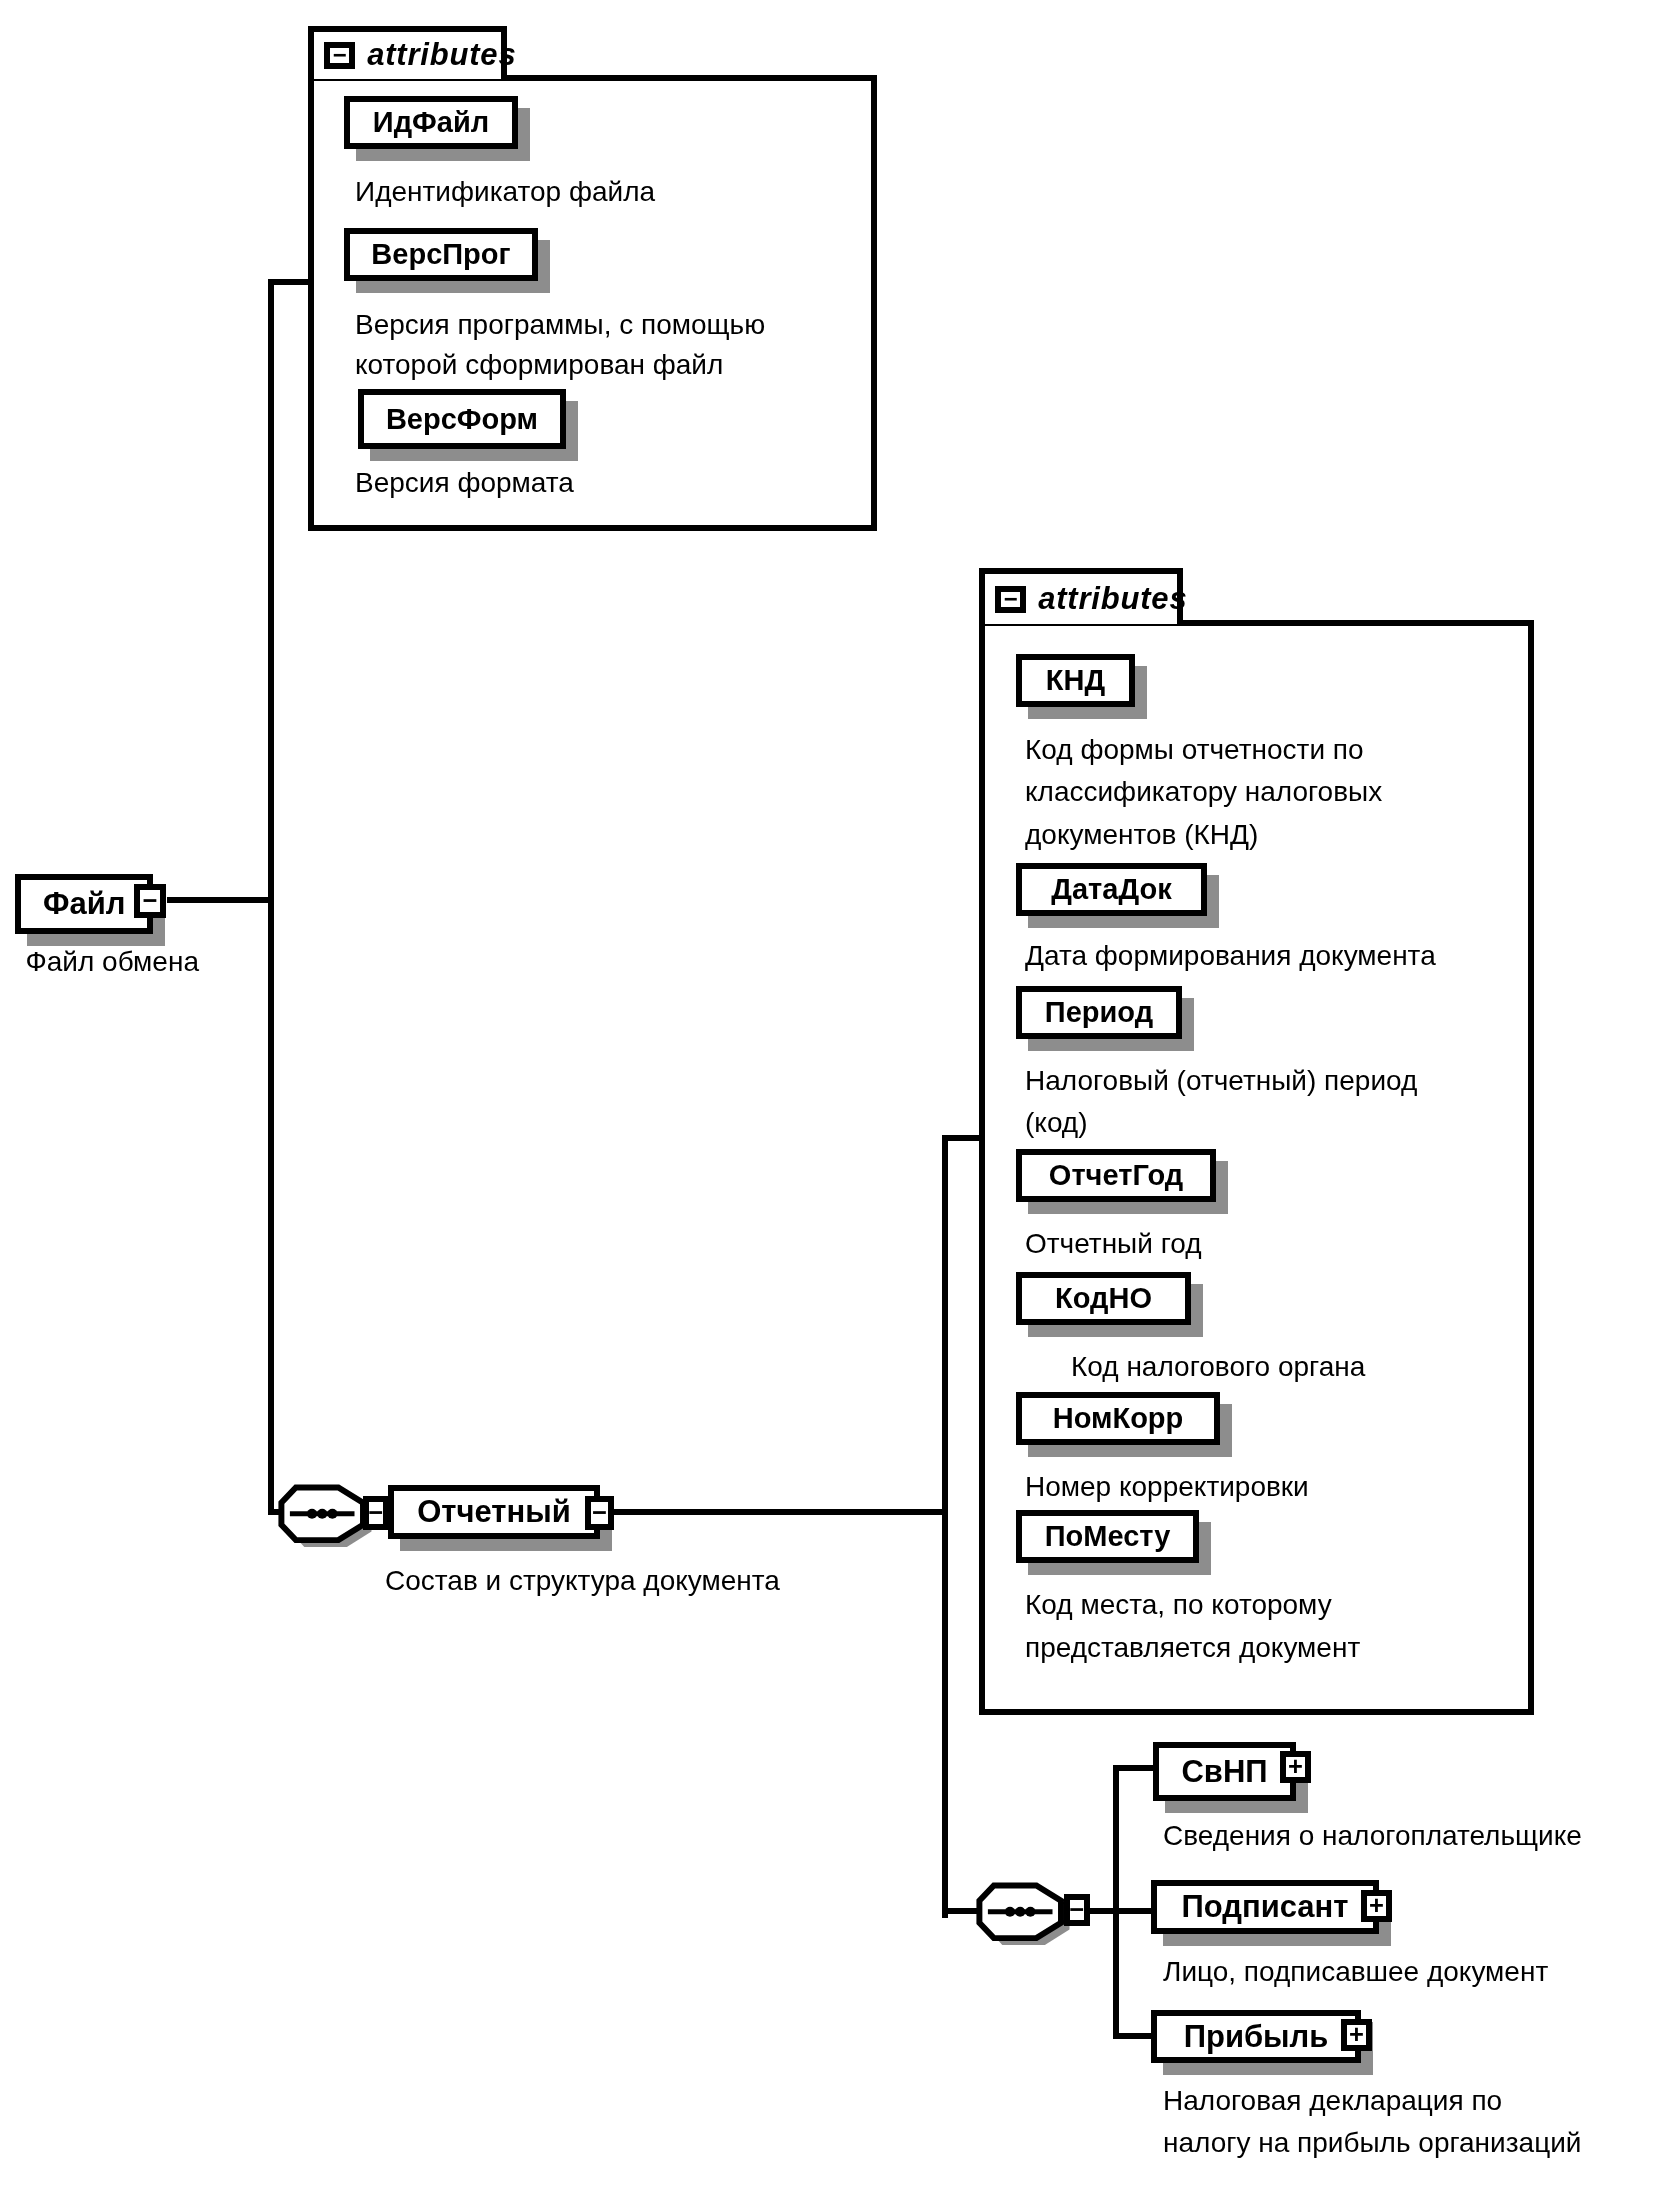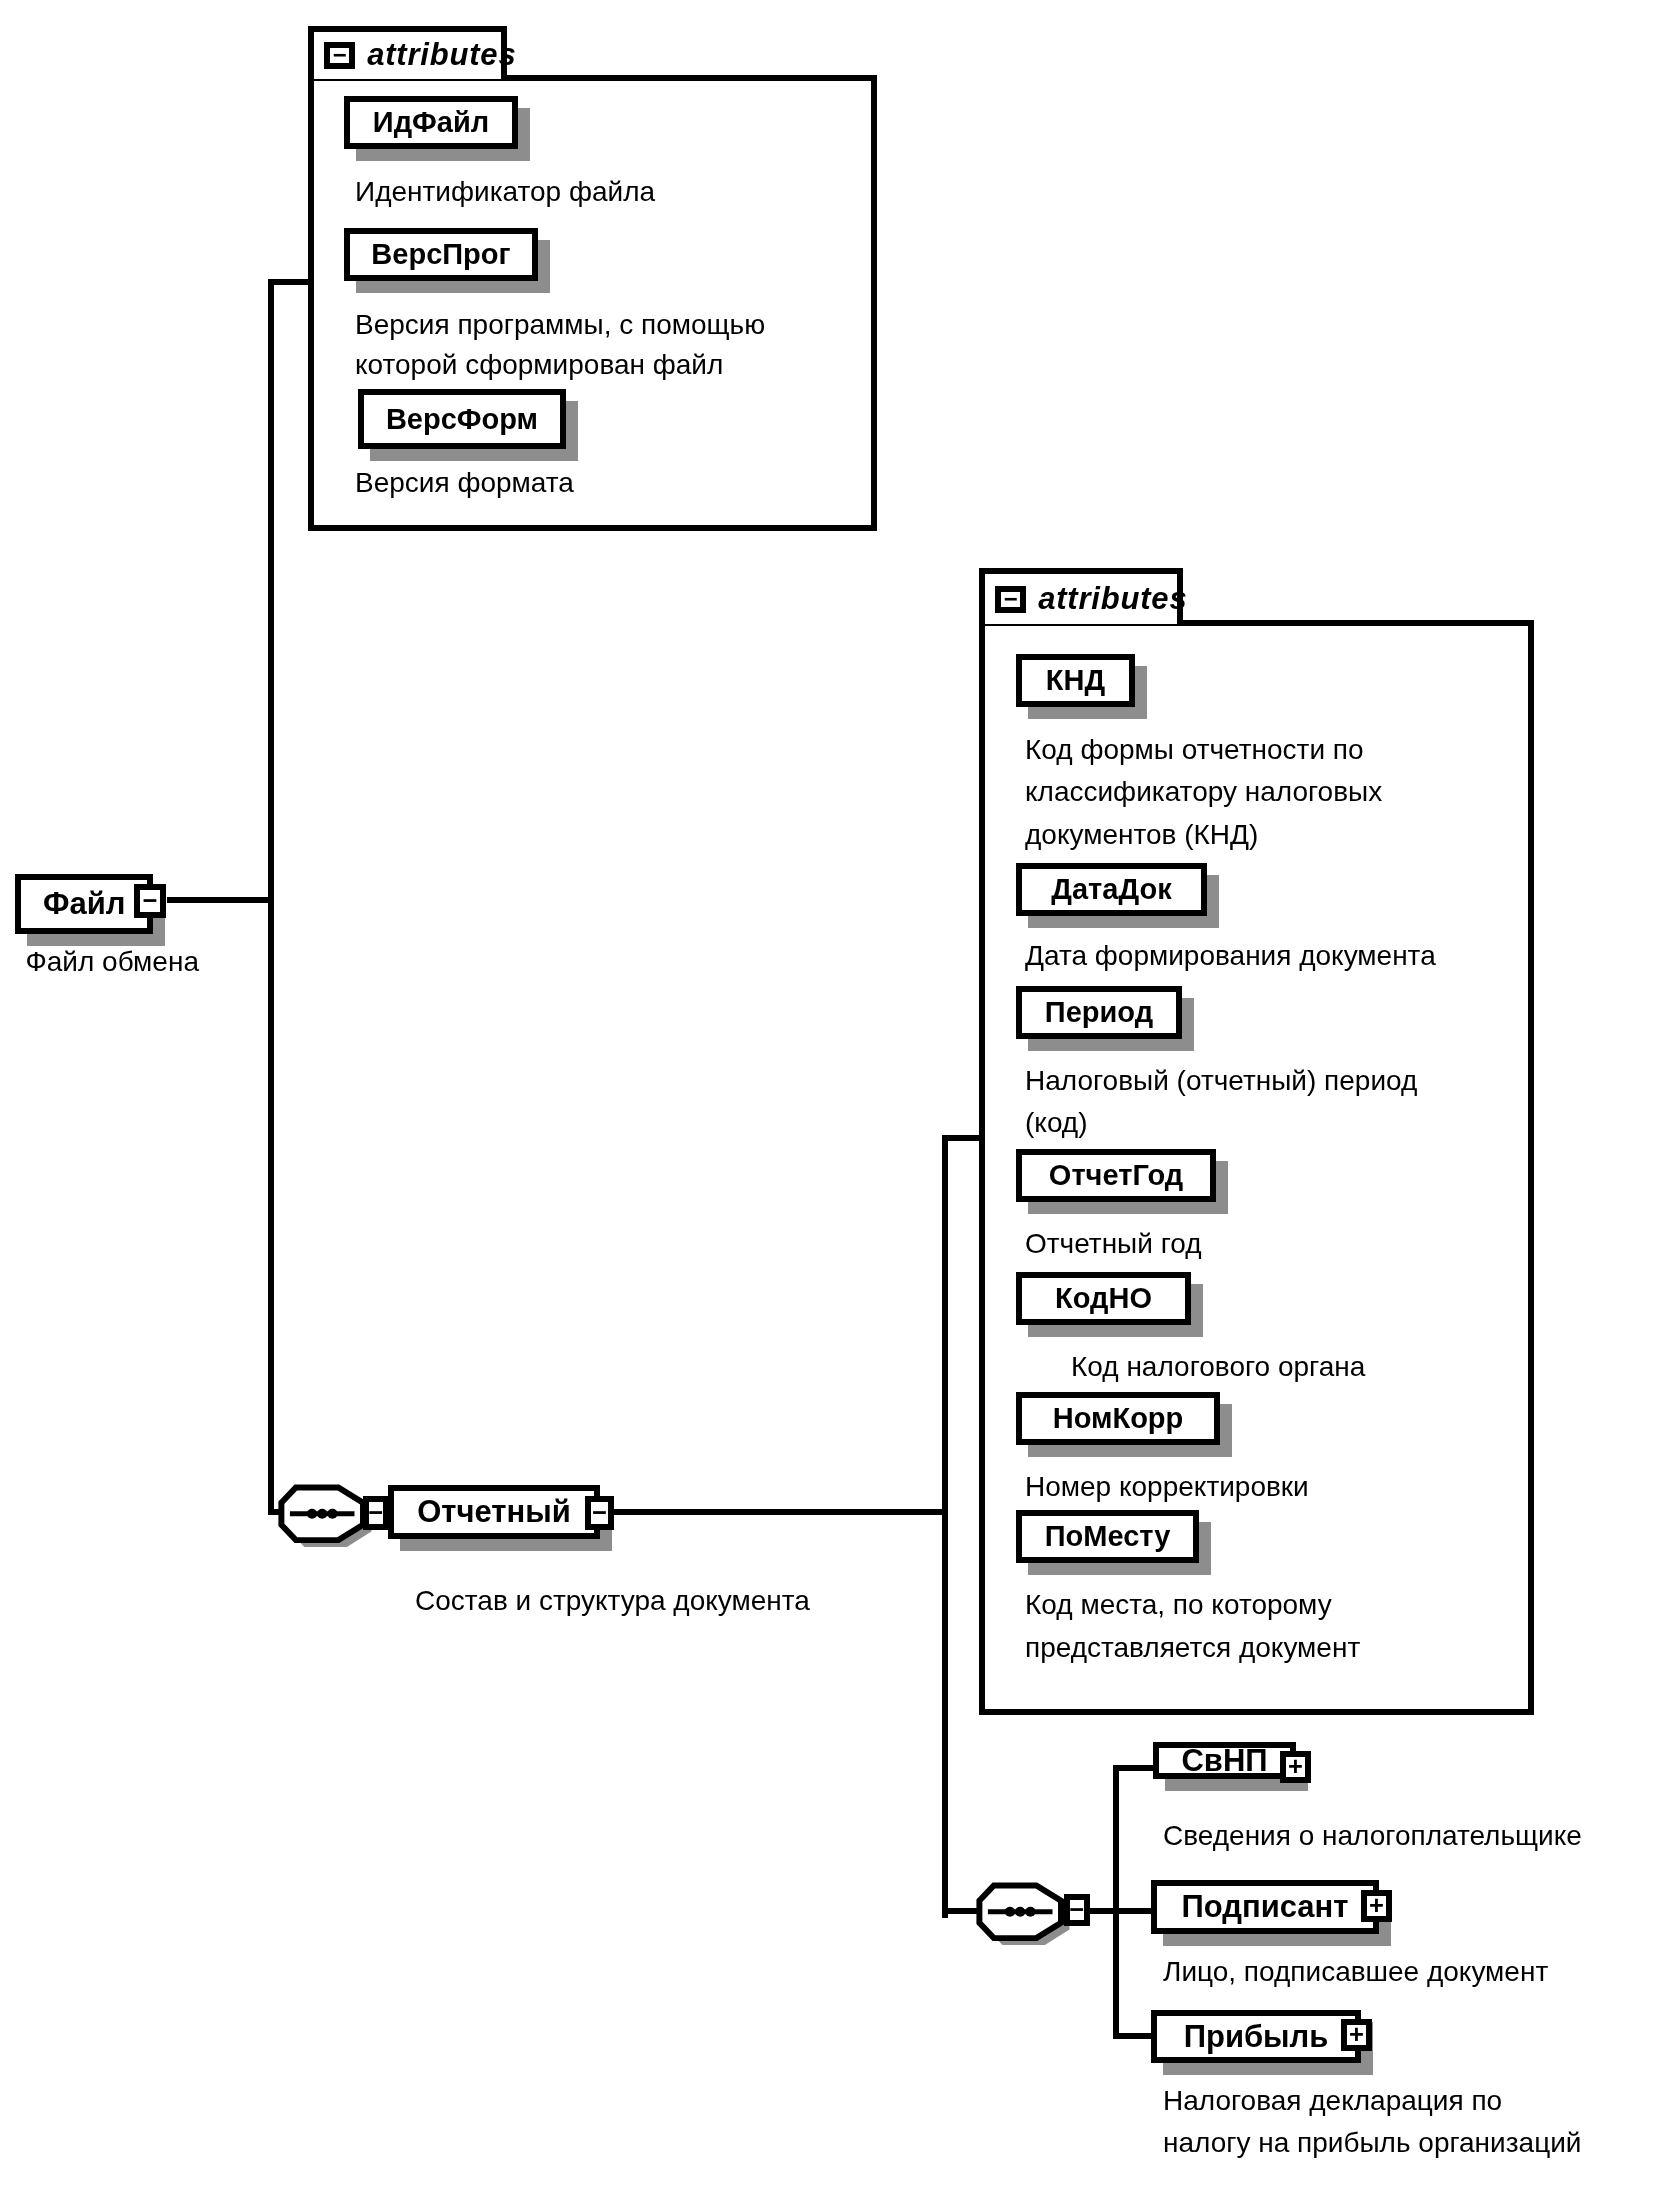--- a/index.html
+++ b/index.html
@@ -110,21 +110,21 @@
   <div class="exp" style="left:363px;top:1496px;width:25.5px;height:34px;">
     <span>−</span>
   </div>
 
   <div class="ebox" style="left:388px;top:1485px;width:212px;height:54px;">
     <span>Отчетный</span>
   </div>
   <div class="exp" style="left:585px;top:1496px;width:29px;height:34px;">
     <span>−</span>
   </div>
-  <div class="ann" style="left:415px;top:1564px;margin-top:20px;">Состав и структура документа</div>
+  <div class="ann" style="left:385px;top:1564px;">Состав и структура документа</div>
 
   <div class="gbox" style="left:979px;top:620px;width:555px;height:1095px;"></div>
   <div class="gtab" style="left:979px;top:568px;width:204px;height:56px;">
     <span class="minibox">
         <span>−</span>
       </span>
     <span class="gtab-label">attributes</span>
   </div>
 
   <div class="abox" style="left:1016px;top:654px;width:119px;height:53px;">
@@ -171,21 +171,21 @@
     <polygon points="21,4 71,4 100,22 100,48 71,66 21,66 4,48 4,22" fill="#ffffff" stroke="#000000" stroke-width="7"></polygon>
     <line x1="14" y1="35" x2="90" y2="35" stroke="#000000" stroke-width="6"></line>
     <circle cx="40" cy="35" r="6" fill="#000000"></circle>
     <circle cx="52" cy="35" r="6" fill="#000000"></circle>
     <circle cx="64" cy="35" r="6" fill="#000000"></circle>
   </svg>
   <div class="exp" style="left:1064px;top:1894px;width:25.5px;height:32px;">
     <span>−</span>
   </div>
 
-  <div class="ebox" style="left:1153px;top:1742px;width:143px;height:37px;">
+  <div class="ebox" style="left:1153px;top:1742px;width:143px;height:59px;">
     <span>СвНП</span>
   </div>
   <div class="exp" style="left:1280px;top:1751px;width:31px;height:32px;">
     <span>+</span>
   </div>
   <div class="ann" style="left:1163px;top:1819px;">Сведения о налогоплательщике</div>
 
   <div class="ebox" style="left:1151px;top:1880px;width:228px;height:54px;">
     <span>Подписант</span>
   </div>

